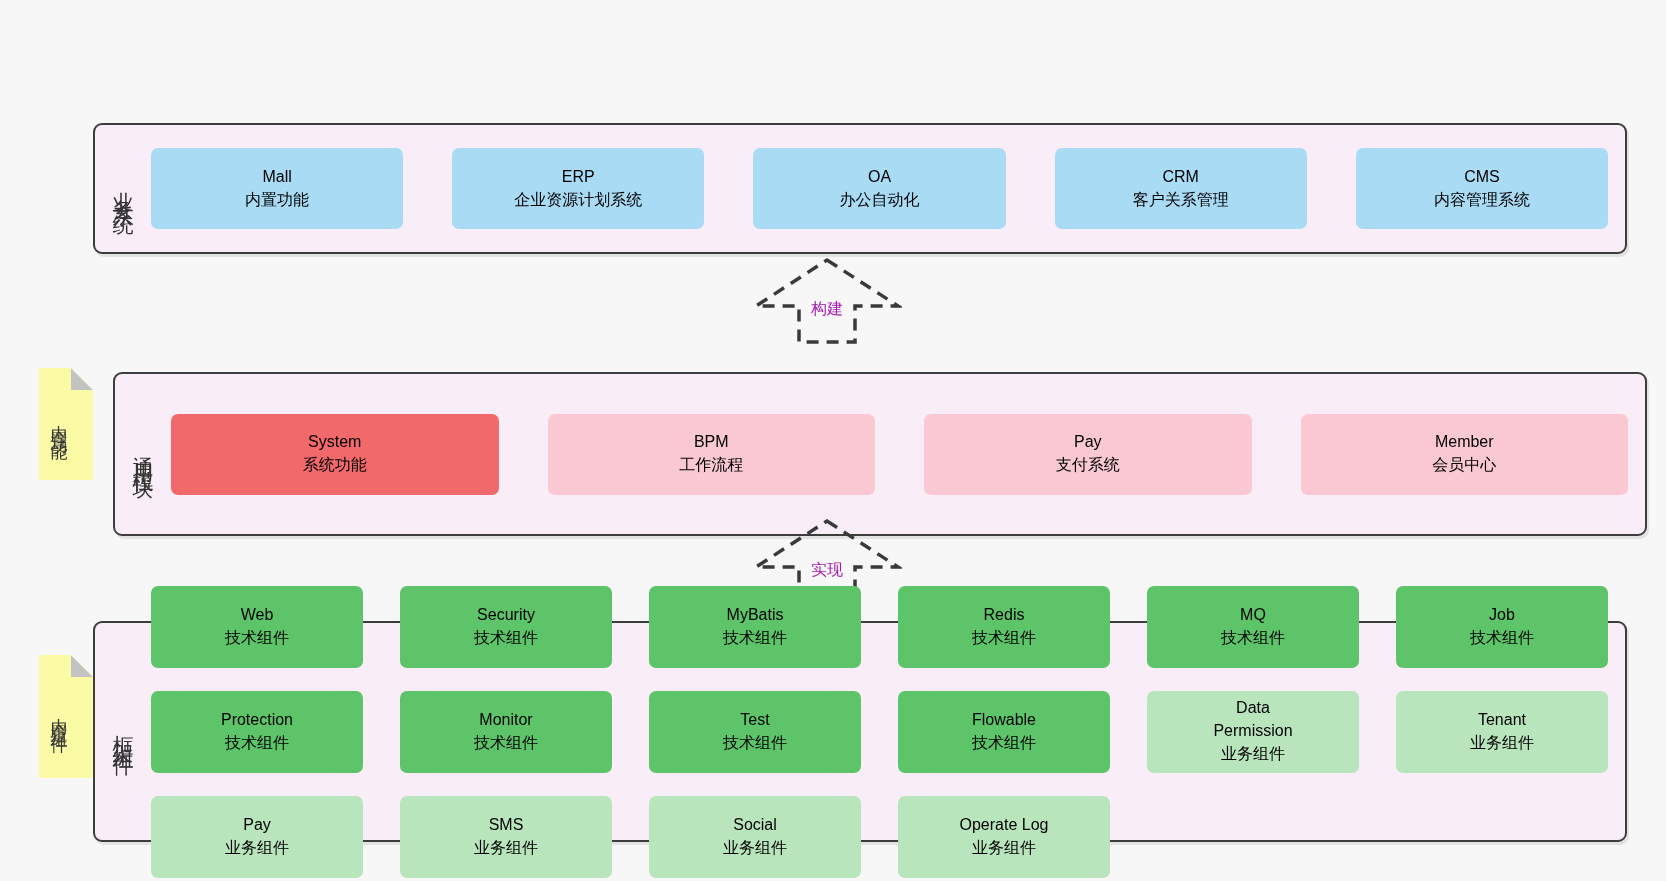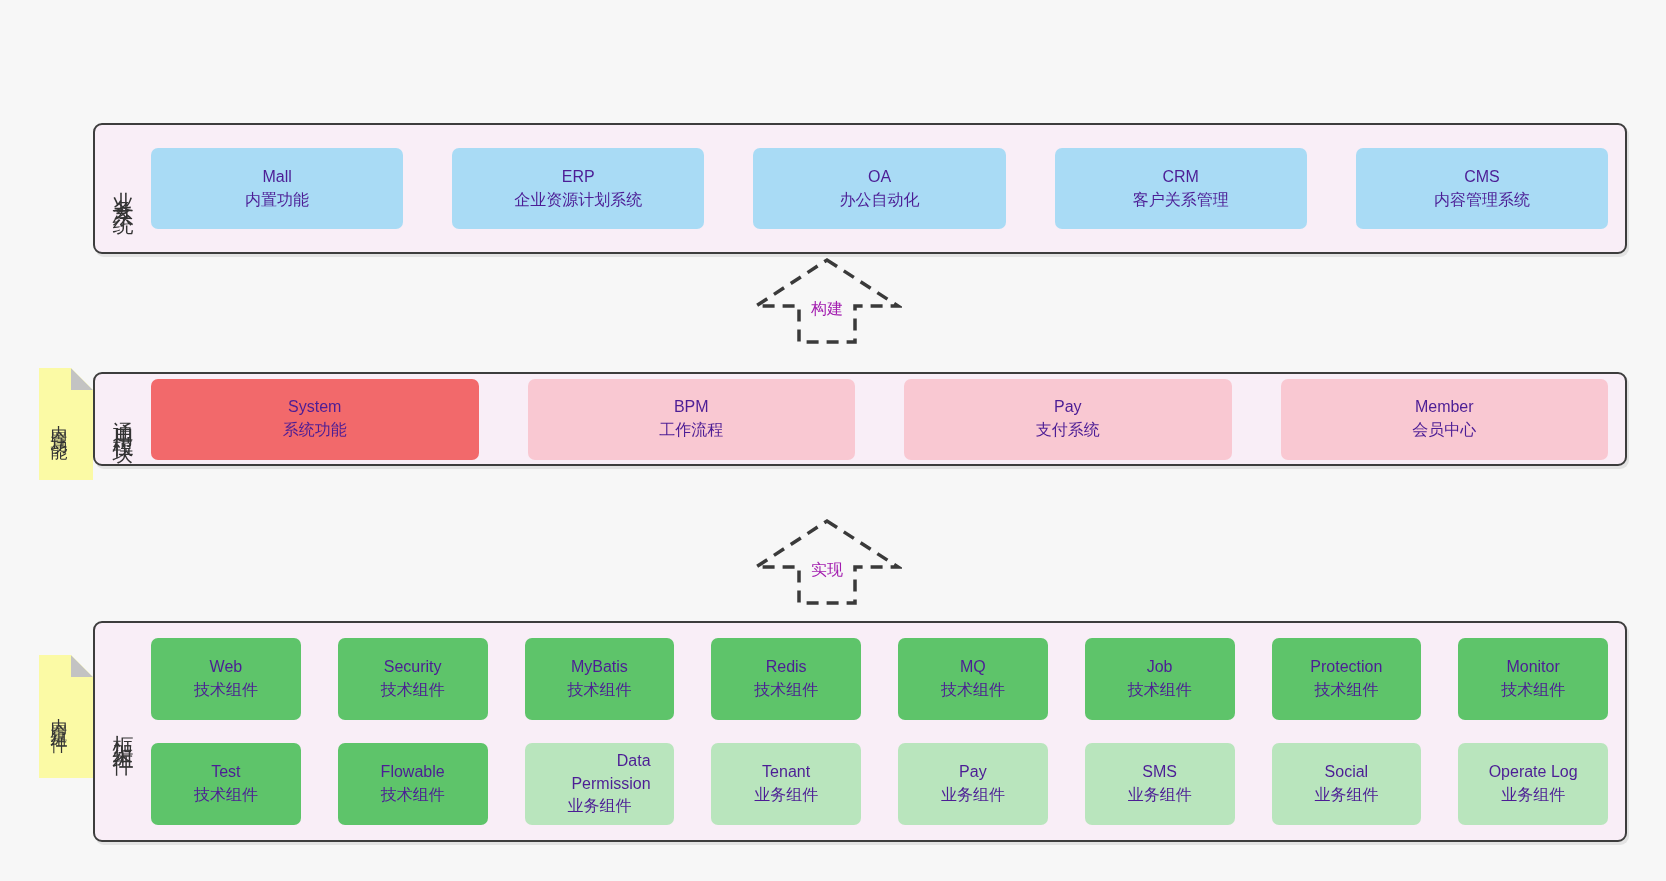--- a/index.html
+++ b/index.html
@@ -37,48 +37,48 @@
   
   .band {
     position:absolute; left:93px; width:1534px;
     background:#f9eef7;
     border:2px solid #3d3d3d; border-radius:9px;
     box-sizing:border-box;
     box-shadow:2px 3px 0 rgba(80,80,80,0.12);
     display:flex; align-items:stretch;
   }
   #band-business   { top:123px; height:131px; }
-  #band-modules    { top:372px; height:94px; }
+  #band-modules    { top:372px; height:164px;margin-left:20px; }
   #band-components { top:621px; height:221px; }
 
   .band-label {
     flex:0 0 56px; display:flex; align-items:center; justify-content:center;
   }
   .band-label span {
     writing-mode:vertical-rl; text-orientation:upright;
     font-size:21px; letter-spacing:7px; color:#333;
   }
 
   .box-row {
     flex:1; display:flex; gap:49px; align-items:center; margin-right:17px;
   }
   .box-row .box { flex:1; }
 
   .grid {
     flex:1; display:grid;
-    grid-template-columns:repeat(8,1fr);
+    grid-template-columns:repeat(6,1fr);
     column-gap:37px; row-gap:23px;
     align-content:center; margin-right:17px;
   }
 
   .box {
     height:81px; border-radius:7px;
     display:flex; flex-direction:column;
     align-items:center; justify-content:center;
-    text-align:right; font-size:16px; line-height:1.42; color:#4c1d95;
+    text-align:center; font-size:16px; line-height:1.42; color:#000000;
   }
   .grid .box { height:82px; }
   .grid .box .name { display:inline-block; max-width:6.4em; }
 
   .blue       { background:#a9dbf5; }
   .red        { background:#f2696b; }
   .pink       { background:#f9c8d2; }
   .green      { background:#5ec46a; }
   .lightgreen { background:#b9e5bd; }
 

